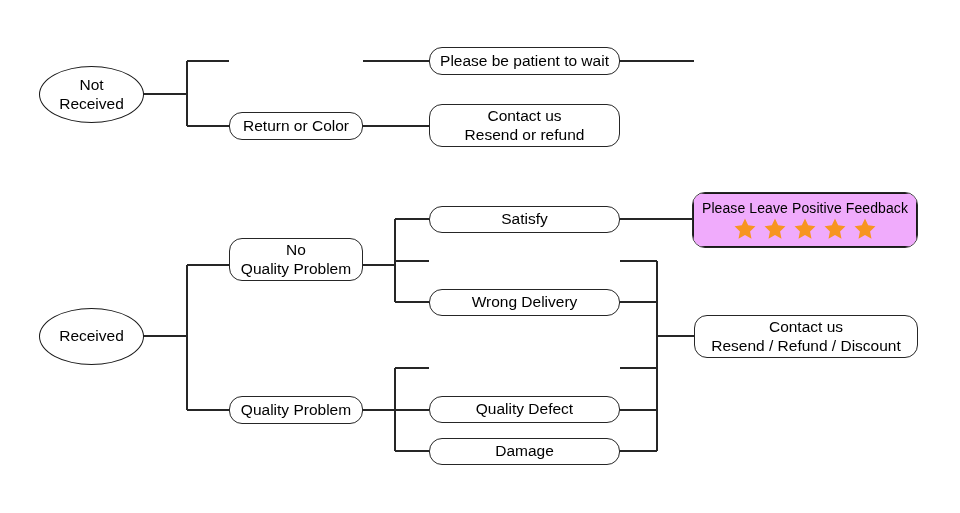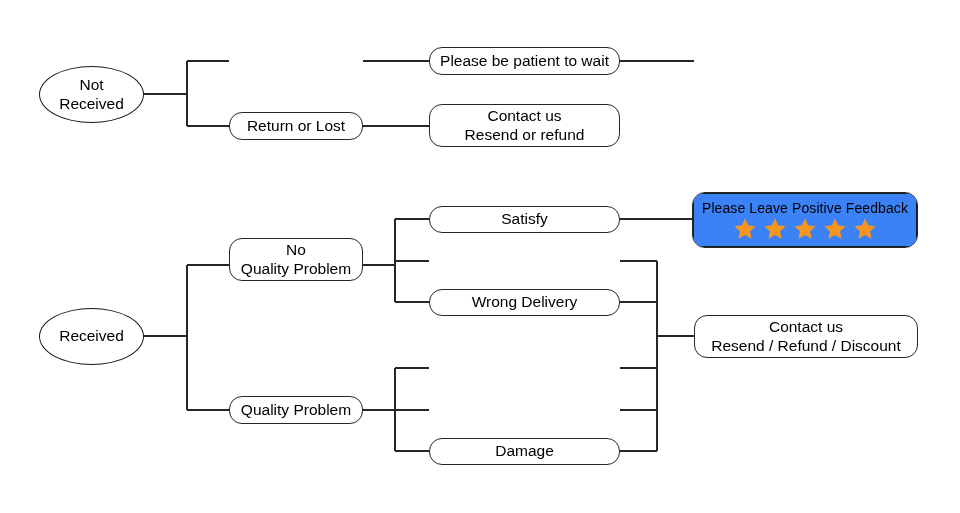--- a/index.html
+++ b/index.html
@@ -57,21 +57,21 @@
   
   #node-feedback {
     flex-direction: column;
     justify-content: flex-start;
     padding: 0;
     overflow: hidden;
   }
   .fb-inner {
     width: 100%;
     height: 100%;
-    background: #3b82f6;
+    background: #f0abfc;
     border: 1.4px solid #1a1a1a;
     box-sizing: border-box;
     display: flex;
     flex-direction: column;
     align-items: center;
     justify-content: center;
     gap: 1px;
   }
   .fb-title {
     font-size: 14px;
@@ -143,21 +143,21 @@
     </g>
   </svg>
 
   <div class="node ellipse fs15" style="left:39px; top:66px; width:105px; height:57px;">
     <span class="txt">Not
 Received</span>
   </div>
 
 
   <div class="node rrect fs15" style="left:229px; top:112px; width:134px; height:28px;">
-    <span class="txt">Return or Lost</span>
+    <span class="txt">Return or Color</span>
   </div>
 
   <div class="node rrect fs15" style="left:429px; top:47px; width:191px; height:28px;">
     <span class="txt">Please be patient to wait</span>
   </div>
 
 
   <div class="node rrect fs15" style="left:429px; top:104px; width:191px; height:43px;">
     <span class="txt">Contact us
 Resend or refund</span>
@@ -179,20 +179,23 @@
   <div class="node rrect fs15" style="left:429px; top:206px; width:191px; height:27px;">
     <span class="txt">Satisfy</span>
   </div>
 
 
   <div class="node rrect fs15" style="left:429px; top:289px; width:191px; height:27px;">
     <span class="txt">Wrong Delivery</span>
   </div>
 
 
+  <div class="node rrect fs15" style="left:429px; top:396px; width:191px; height:27px;">
+    <span class="txt">Quality Defect</span>
+  </div>
 
   <div class="node rrect fs15" style="left:429px; top:438px; width:191px; height:27px;">
     <span class="txt">Damage</span>
   </div>
 
   <div class="node rrect fs15" style="left:694px; top:315px; width:224px; height:43px;">
     <span class="txt">Contact us
 Resend / Refund / Discount</span>
   </div>
 

